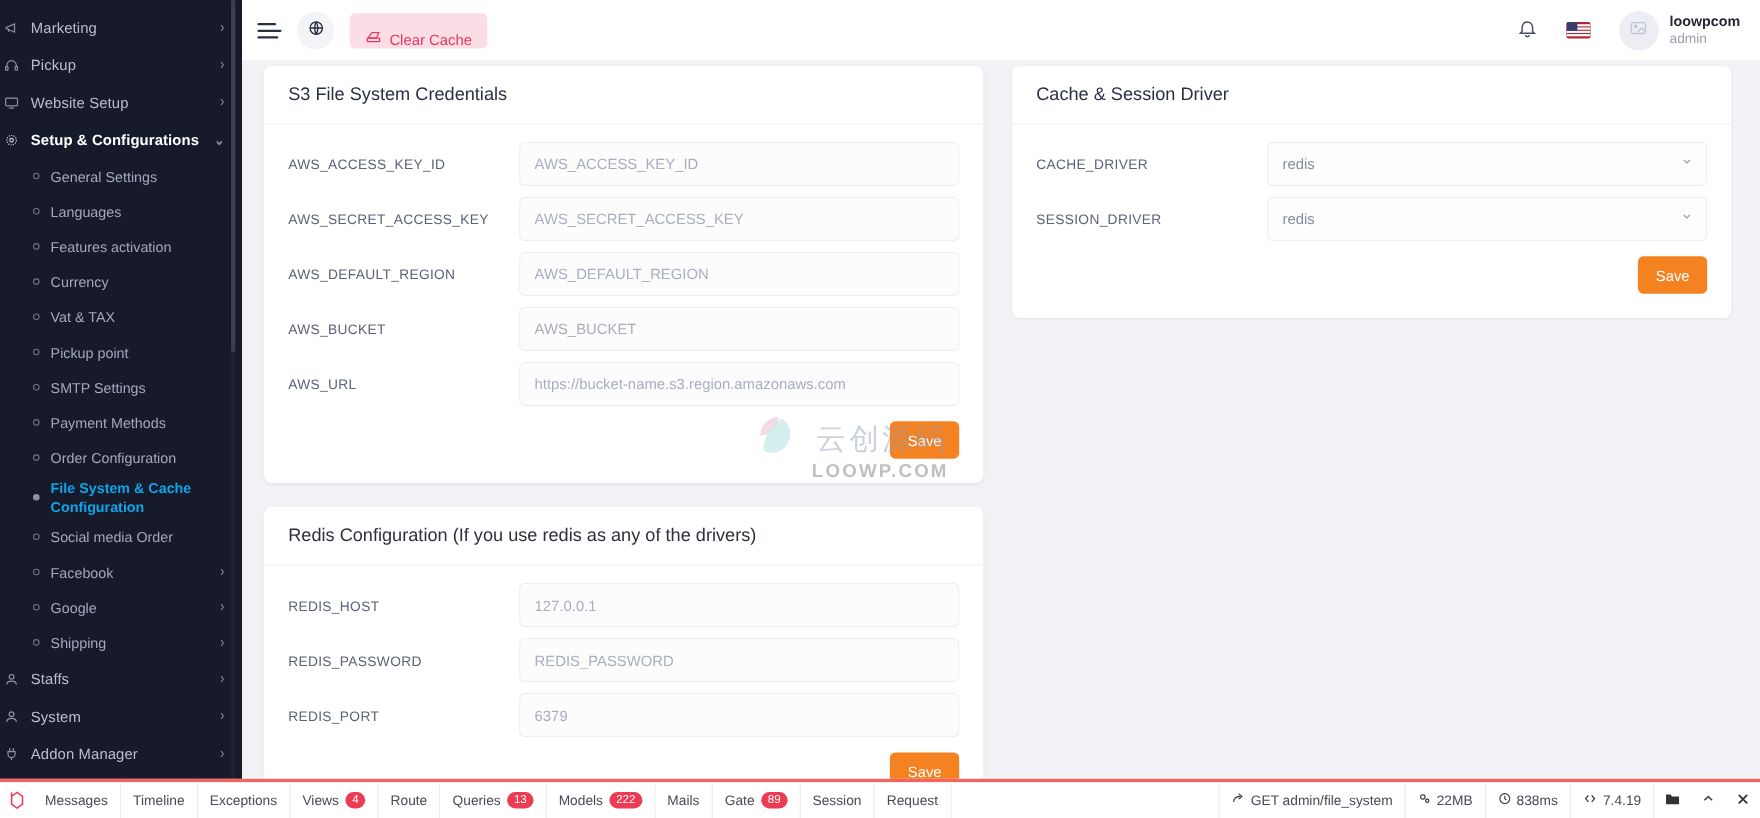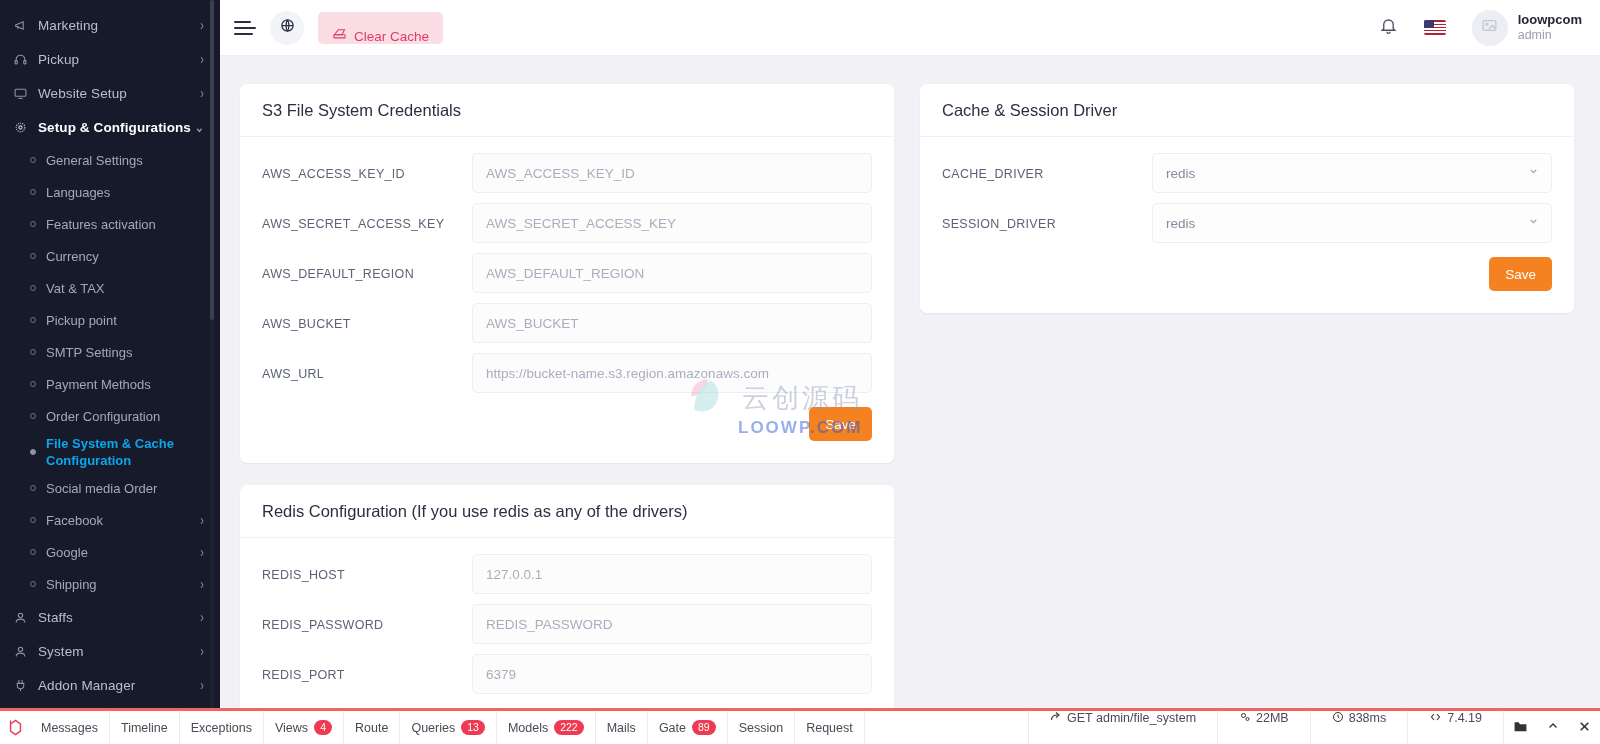--- a/index.html
+++ b/index.html
@@ -16,21 +16,21 @@
     width: 220px; height: 744px;
     background: #161a2b;
     flex: 0 0 220px;
     position: relative;
     overflow: hidden;
   }
   .sb-scroll { position: relative; padding-top: 8px; }
   .sb-item {
     display: flex; align-items: center;
     height: 34px;
-    padding: 0 16px 0 14px;
+    padding: 0 16px 0 4px;
     color: #b9bfd0;
     font-size: 13.5px;
     letter-spacing: .1px;
     cursor: pointer;
     white-space: nowrap;
   }
   .sb-item .ic {
     width: 17px; flex: 0 0 17px; text-align: left;
     font-size: 11px; color: #8d94a8; margin-right: 7px;
     display: inline-flex; align-items: center;
@@ -110,21 +110,21 @@
     background: #eceef4; margin-right: 10px;
     display:flex; align-items:center; justify-content:center;
     cursor: pointer;
   }
   .userblock { line-height: 1.25; cursor: pointer; }
   .userblock .uname { font-size: 13px; color: #232735; font-weight: bold; }
   .userblock .urole { font-size: 12.5px; color: #9aa0b0; }
 
   .content {
     flex: 1; overflow: hidden;
-    padding: 28px 26px 0 20px;
+    padding: 4px 26px 0 20px;
     display: grid;
     grid-template-columns: 1fr 1fr;
     grid-auto-rows: min-content;
     column-gap: 26px;
     row-gap: 22px;
     position: relative;
   }
 
   .card {
     background: #ffffff;
@@ -196,21 +196,21 @@
   }
 
   
   .watermark {
     position: absolute; pointer-events: none;
     left: 468px; top: 320px;
     width: 215px; height: 70px;
     opacity: .45;
   }
   .wm-cn { font-size: 27px; color: #8f9bbb; letter-spacing: 3px; font-family: "DejaVu Sans", sans-serif; }
-  .wm-en { font-size: 17px; color: #1d4ed8; letter-spacing: 2px; font-weight: bold; }
+  .wm-en { font-size: 17px; color: #737373; letter-spacing: 2px; font-weight: bold; }
 
   
   .debugbar {
     position: absolute; left: 0; bottom: 0; width: 1600px; height: 36px;
     background: #ffffff;
     border-top: 3px solid #f4645f;
     display: flex; align-items: center;
     font-size: 12.5px; color: #4a4a55;
     z-index: 30;
   }
@@ -223,22 +223,22 @@
   }
   .db-tab:first-of-type { border-left: 1px solid #ececec; }
   .db-badge {
     background: #ec3b52; color: #fff;
     border-radius: 9px; font-size: 10.5px;
     padding: 1px 6px; line-height: 13px; min-width: 18px; text-align: center;
   }
   .db-spacer { flex: 1; }
   .db-right { display: flex; align-items: center; height: 33px; }
   .db-stat {
-    display: flex; align-items: flex-start; gap: 5px;
-    padding: 0 21px; height: 33px;
+    display: flex; align-items: center; gap: 5px;
+    padding: 0 11px; height: 33px;
     border-left: 1px solid #ececec;
     color: #4a4a55; white-space: nowrap;
   }
   .db-stat .gi { color: #333; font-size: 12px; }
   .db-ctl { padding: 0 9px; cursor: pointer; color: #333; display:flex; align-items:center; }
 </style>
 </head>
 <body>
 
 <div id="app">

